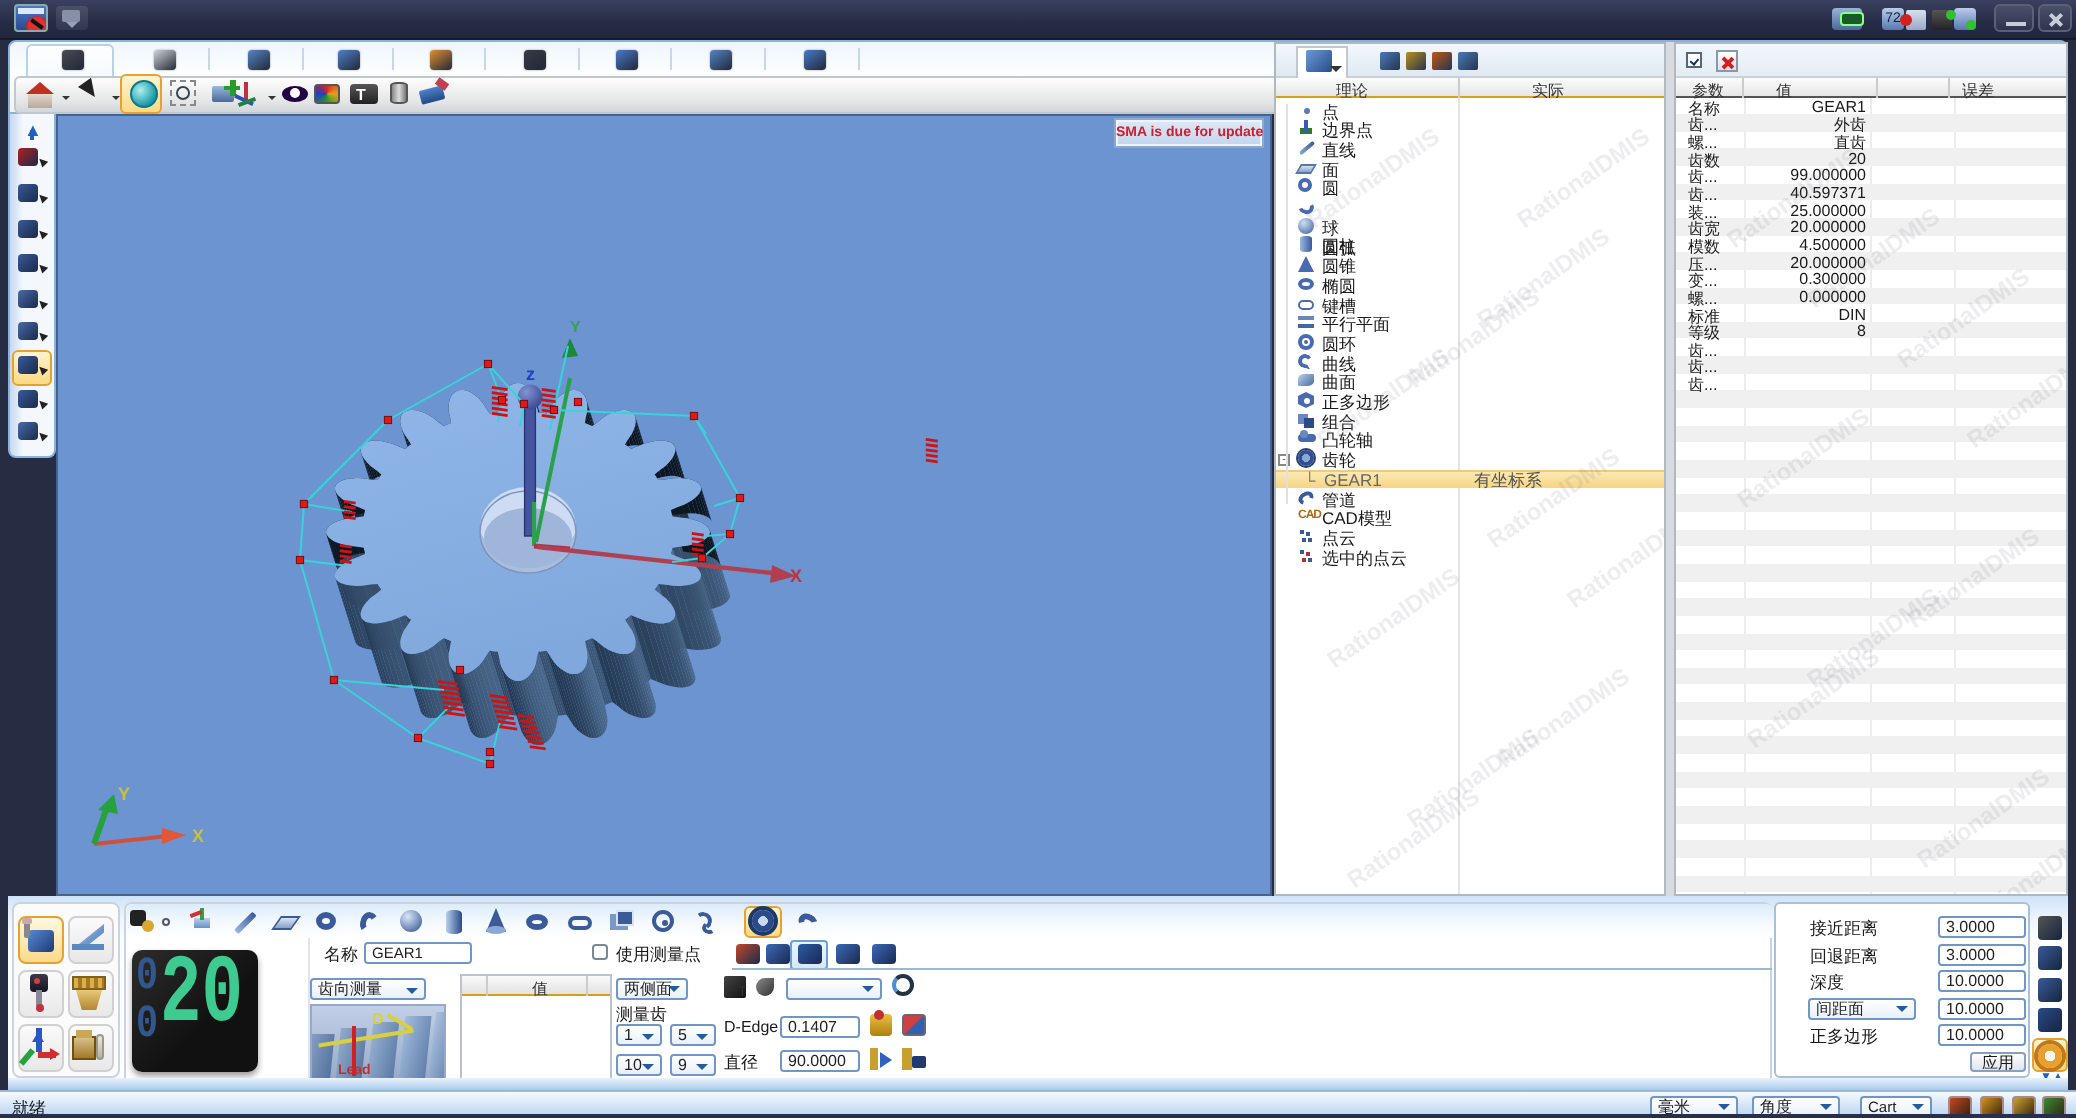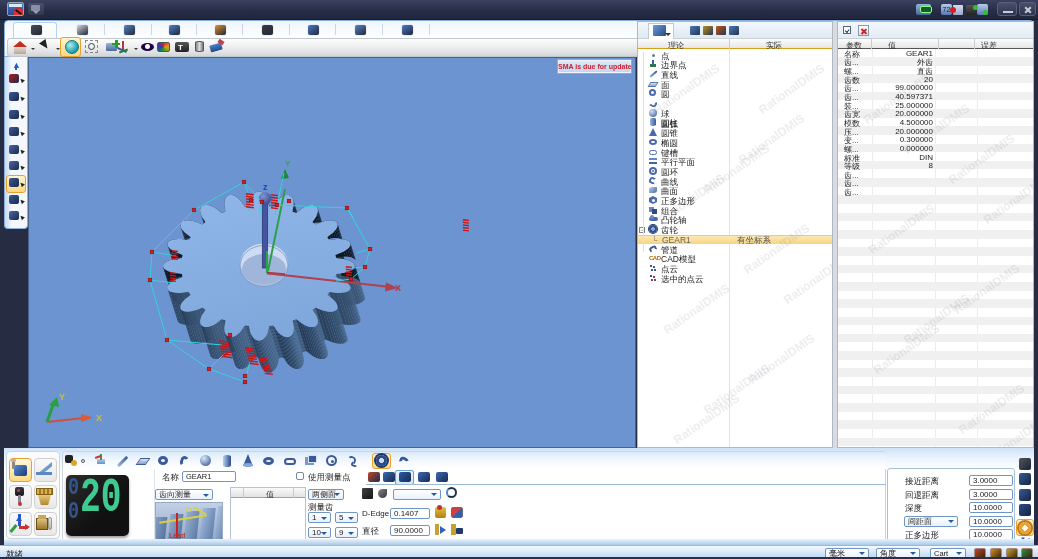--- a/index.html
+++ b/index.html
@@ -1009,21 +1009,21 @@
 <div class="abs" style="left:372px;top:55px;width:11px;height:11px;background:linear-gradient(#e8c040,#b08010);border-radius:2px;"></div>
     <div class="abs" style="left:374px;top:53px;width:5px;height:5px;background:#c03030;border-radius:50%;"></div>
 <div class="abs" style="left:388px;top:55px;width:12px;height:11px;background:linear-gradient(135deg,#d04040 45%,#3060b0 55%);border-radius:2px;border:1px solid #667;"></div>
 <span class="abs tofu" style="left:299px;top:74px;font-size:8.5px;">直径</span>
 <div class="fld" style="left:327px;top:73px;width:40px;height:11px;line-height:10px;">90.0000</div>
 <div class="abs" style="left:372px;top:72px;width:4px;height:11px;background:#c8a030;"></div>
     <div class="abs" style="left:377px;top:74px;border:4px solid transparent;border-left:6px solid #3060c0;"></div>
 <div class="abs" style="left:388px;top:72px;width:5px;height:11px;background:#c8a030;"></div>
     <div class="abs" style="left:393px;top:76px;width:7px;height:6px;background:#203a70;border-radius:1px;"></div>
 </div>
-<div class="abs" style="left:887px;top:451px;width:128px;height:88px;background:#fff;border:1px solid #a8c0d8;border-radius:3px;font-size:8.5px;margin-top:17px;">
+<div class="abs" style="left:887px;top:451px;width:128px;height:88px;background:#fff;border:1px solid #a8c0d8;border-radius:3px;font-size:8.5px;">
 <span class="abs tofu" style="left:17px;top:7px;">接近距离</span>
 <div class="fld" style="left:81px;top:6px;width:44px;height:11px;line-height:10px;">3.0000</div>
 <span class="abs tofu" style="left:17px;top:20.5px;">回退距离</span>
 <div class="fld" style="left:81px;top:19.5px;width:44px;height:11px;line-height:10px;">3.0000</div>
 <span class="abs tofu" style="left:17px;top:34px;">深度</span>
 <div class="fld" style="left:81px;top:33px;width:44px;height:11px;line-height:10px;">10.0000</div>
 <div class="ddw" style="left:16px;top:46.5px;width:54px;height:11px;line-height:10px;padding-left:3px;">间距面</div>
 <div class="fld" style="left:81px;top:46.5px;width:44px;height:11px;line-height:10px;">10.0000</div>
 <span class="abs tofu" style="left:17px;top:61px;">正多边形</span>
 <div class="fld" style="left:81px;top:60px;width:44px;height:11px;line-height:10px;">10.0000</div>

